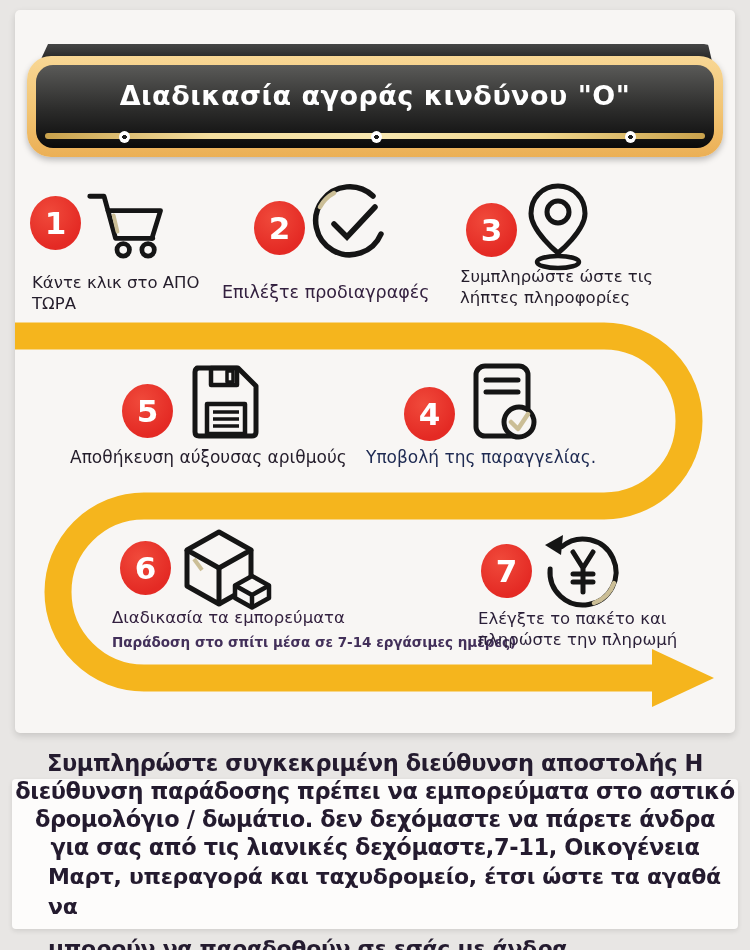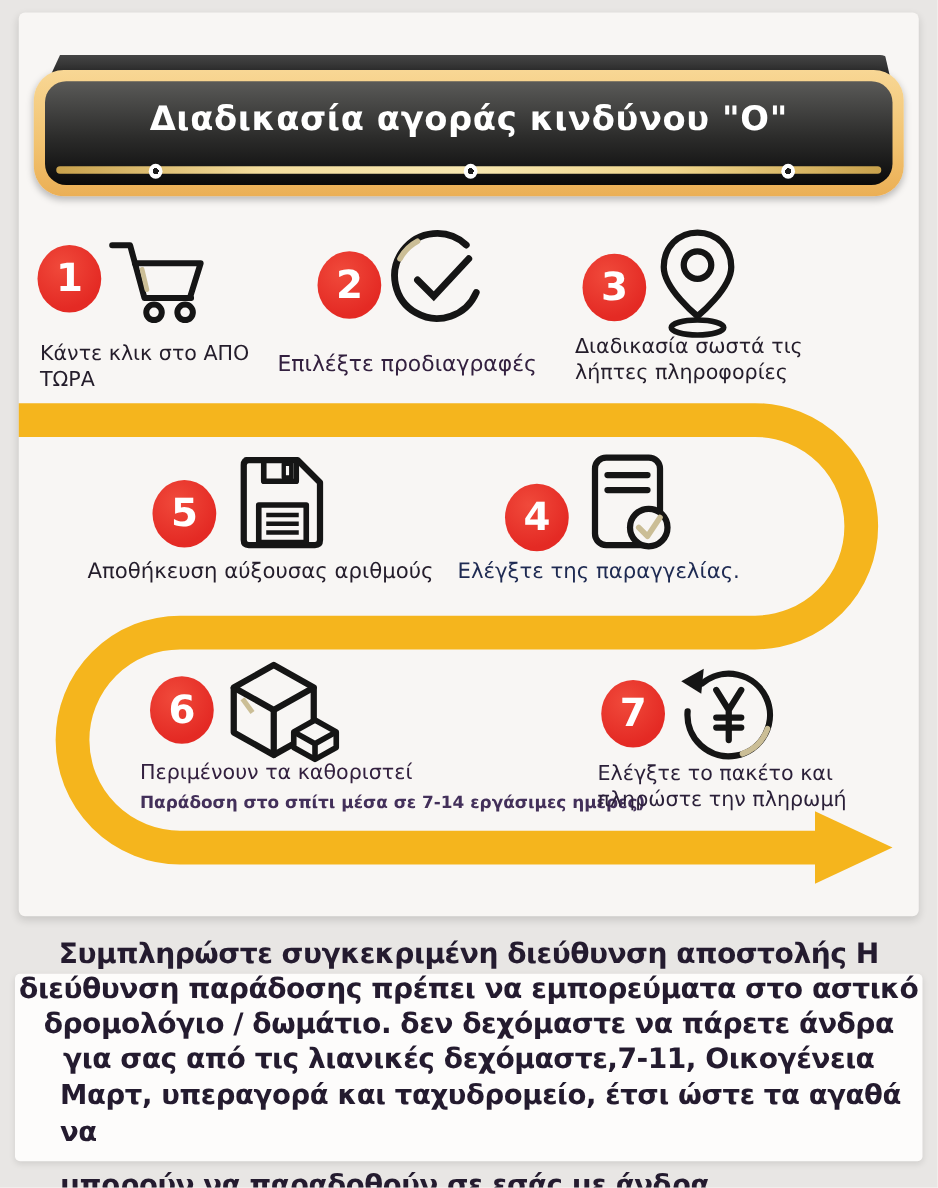--- a/index.html
+++ b/index.html
@@ -116,33 +116,33 @@
 <div class="abs step-label l2 nowrap">Επιλέξτε προδιαγραφές</div>
 
 <div class="abs badge b3">3</div>
 <div class="abs icon i3">
   <svg width="80" height="92" viewBox="0 0 80 92" fill="none" stroke="#151515" stroke-width="5" stroke-linejoin="round">
     <ellipse cx="40" cy="82" rx="21" ry="6" stroke-width="4.5"></ellipse>
     <path d="M40 6 C24.5 6 13 18 13 33.5 C13 51 40 73 40 73 C40 73 67 51 67 33.5 C67 18 55.5 6 40 6 Z" fill="#F8F6F4"></path>
     <circle cx="40" cy="32" r="11"></circle>
   </svg>
 </div>
-<div class="abs step-label l3">Διαδικασία σωστά τις λήπτες πληροφορίες</div>
+<div class="abs step-label l3">Συμπληρώστε ώστε τις λήπτες πληροφορίες</div>
 
 <div class="abs badge b4">4</div>
 <div class="abs icon i4">
   <svg width="80" height="88" viewBox="0 0 80 88" fill="none" stroke="#151515" stroke-width="5" stroke-linejoin="round" stroke-linecap="round">
     <rect x="14" y="6" width="52" height="70" rx="9"></rect>
     <path d="M24 20 H56"></path>
       <path d="M24 32 H56"></path>
     <circle cx="57" cy="62" r="15" fill="#F8F6F4"></circle>
     <path d="M49 62 L56 69 L66 54" stroke="#CBBE96" stroke-width="4.5"></path>
   </svg>
 </div>
-<div class="abs step-label l4 nowrap">Ελέγξτε της παραγγελίας.</div>
+<div class="abs step-label l4 nowrap">Υποβολή της παραγγελίας.</div>
 
 <div class="abs badge b5">5</div>
 <div class="abs icon i5">
   <svg width="84" height="84" viewBox="0 0 84 84" fill="none" stroke="#151515" stroke-width="5" stroke-linejoin="round">
     <path d="M14 8 H55 L73 26 V72 Q73 76 69 76 H16 Q12 76 12 72 V12 Q12 8 16 8 Z"></path>
     <rect x="28" y="8" width="26" height="17" stroke-width="4.5"></rect>
     <rect x="44" y="11" width="6" height="11" stroke-width="3.5"></rect>
     <rect x="24" y="44" width="38" height="30" stroke-width="4.5"></rect>
     <path d="M30 52 H56 M30 59 H56 M30 66 H56" stroke-width="3.5"></path>
   </svg>
@@ -153,21 +153,21 @@
 <div class="abs icon i6">
   <svg width="100" height="92" viewBox="0 0 100 92" fill="none" stroke="#151515" stroke-width="5" stroke-linejoin="round">
     <path d="M47 6 L79 24 L47 42 L15 24 Z"></path>
     <path d="M15 24 V60 L47 78 V42"></path>
     <path d="M47 78 L79 60 V24"></path>
     <path d="M22 33 L30 44" stroke="#CBBE96" stroke-width="4"></path>
     <path d="M63 59.5 L80 50 L97 59.5 V72 L80 81.5 L63 72 Z" fill="#F8F6F4" stroke-width="4.5"></path>
     <path d="M63 59.5 L80 69 L97 59.5 M80 69 V81.5" stroke-width="4.5"></path>
   </svg>
 </div>
-<div class="abs step-label l6">Περιμένουν τα καθοριστεί</div>
+<div class="abs step-label l6">Διαδικασία τα εμπορεύματα</div>
 <div class="abs step-sublabel l6s nowrap">Παράδοση στο σπίτι μέσα σε 7-14 εργάσιμες ημέρες)</div>
 
 <div class="abs badge b7">7</div>
 <div class="abs icon i7">
   <svg width="92" height="88" viewBox="0 0 92 88" fill="none" stroke="#151515" stroke-width="5" stroke-linecap="round">
     <path d="M25.8 18.7 A33 33 0 1 1 14.1 41.1"></path>
     <polygon points="9,17 27,7 25,27" fill="#151515" stroke="none"></polygon>
     <path d="M37 24 L47 40 M57 24 L47 40 M47 40 V64 M37 46 H57 M37 54 H57"></path>
     <path d="M78 55 A33 33 0 0 1 58 75" stroke="#CBBE96" stroke-width="4.5"></path>
   </svg>

